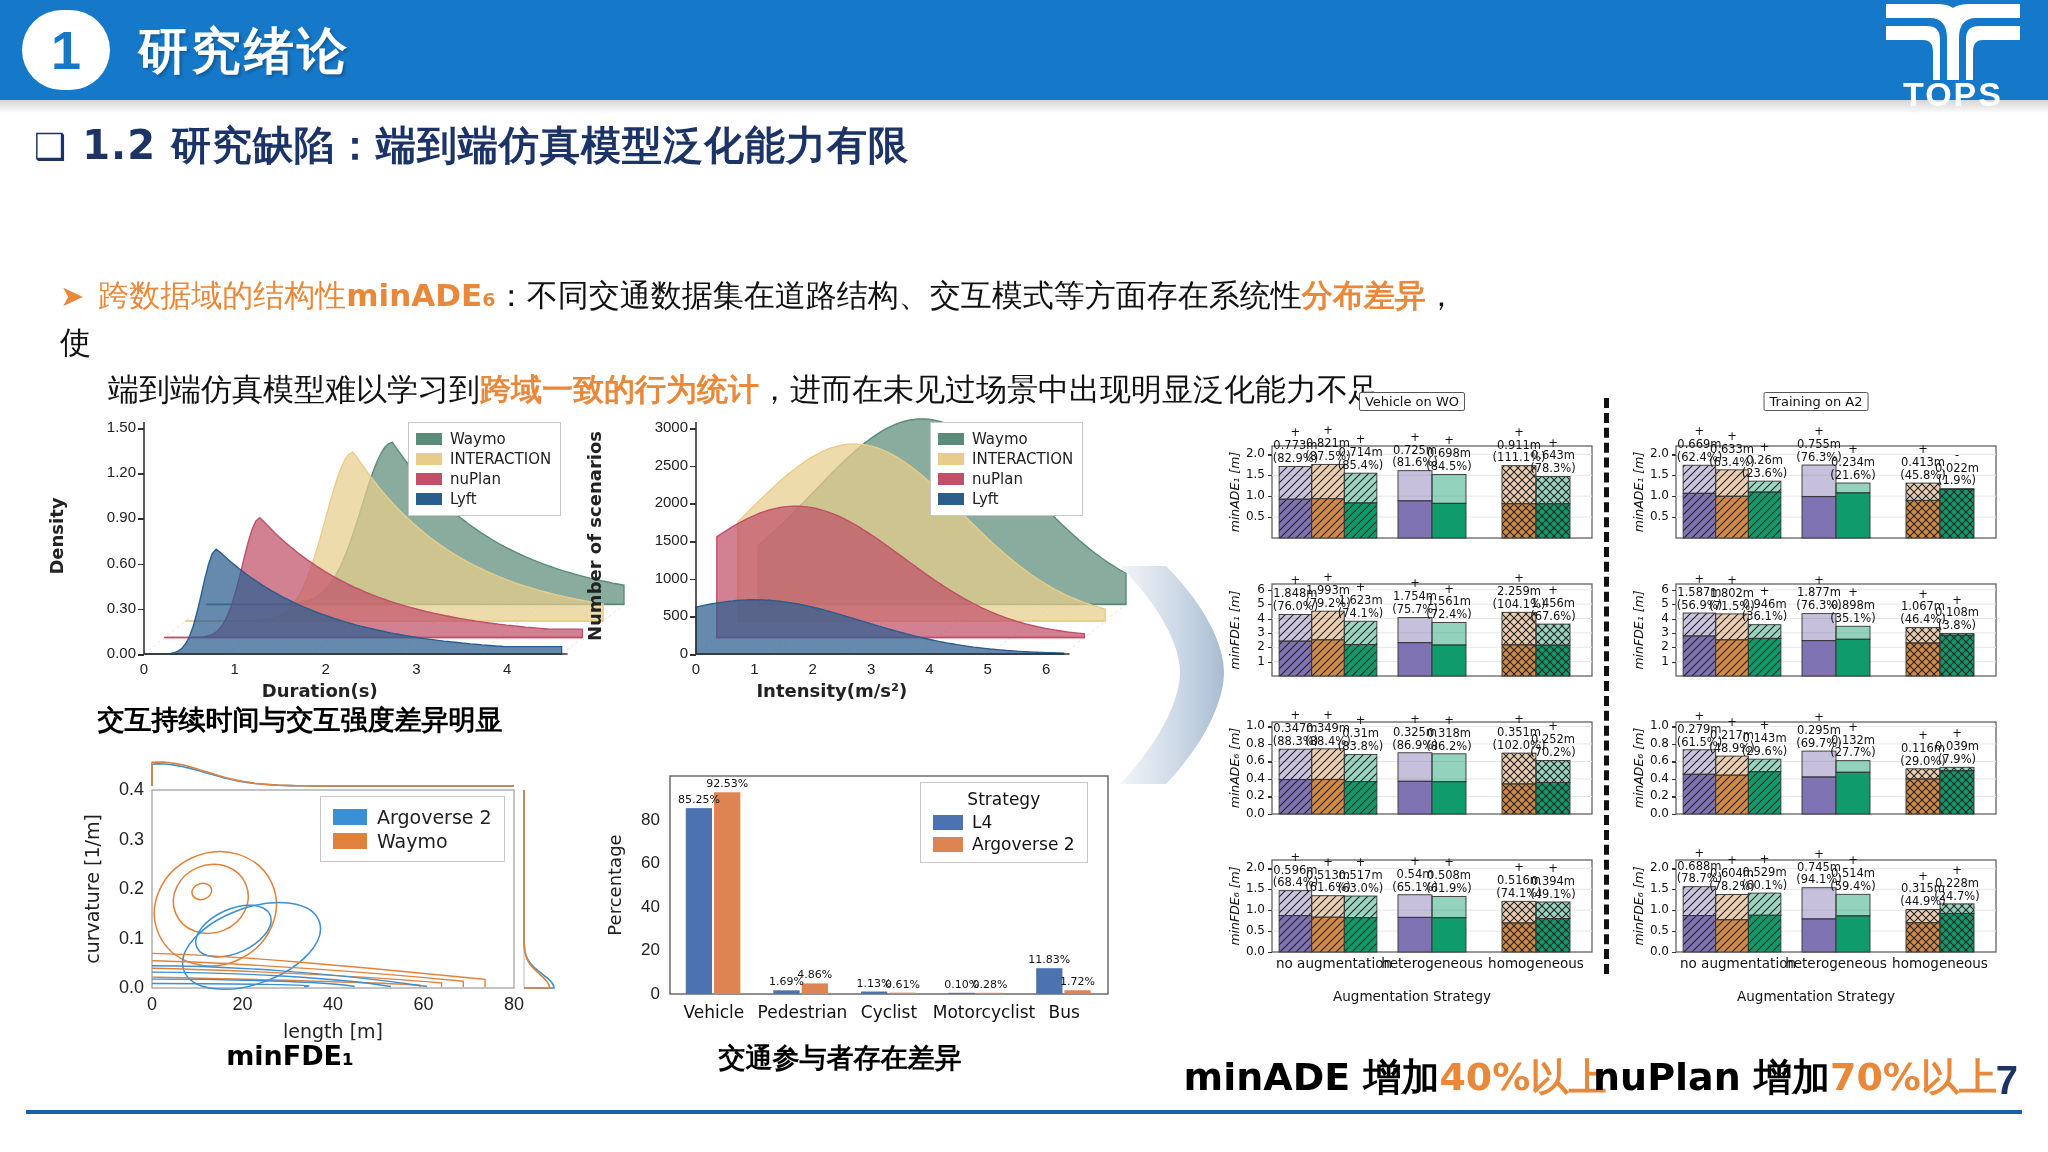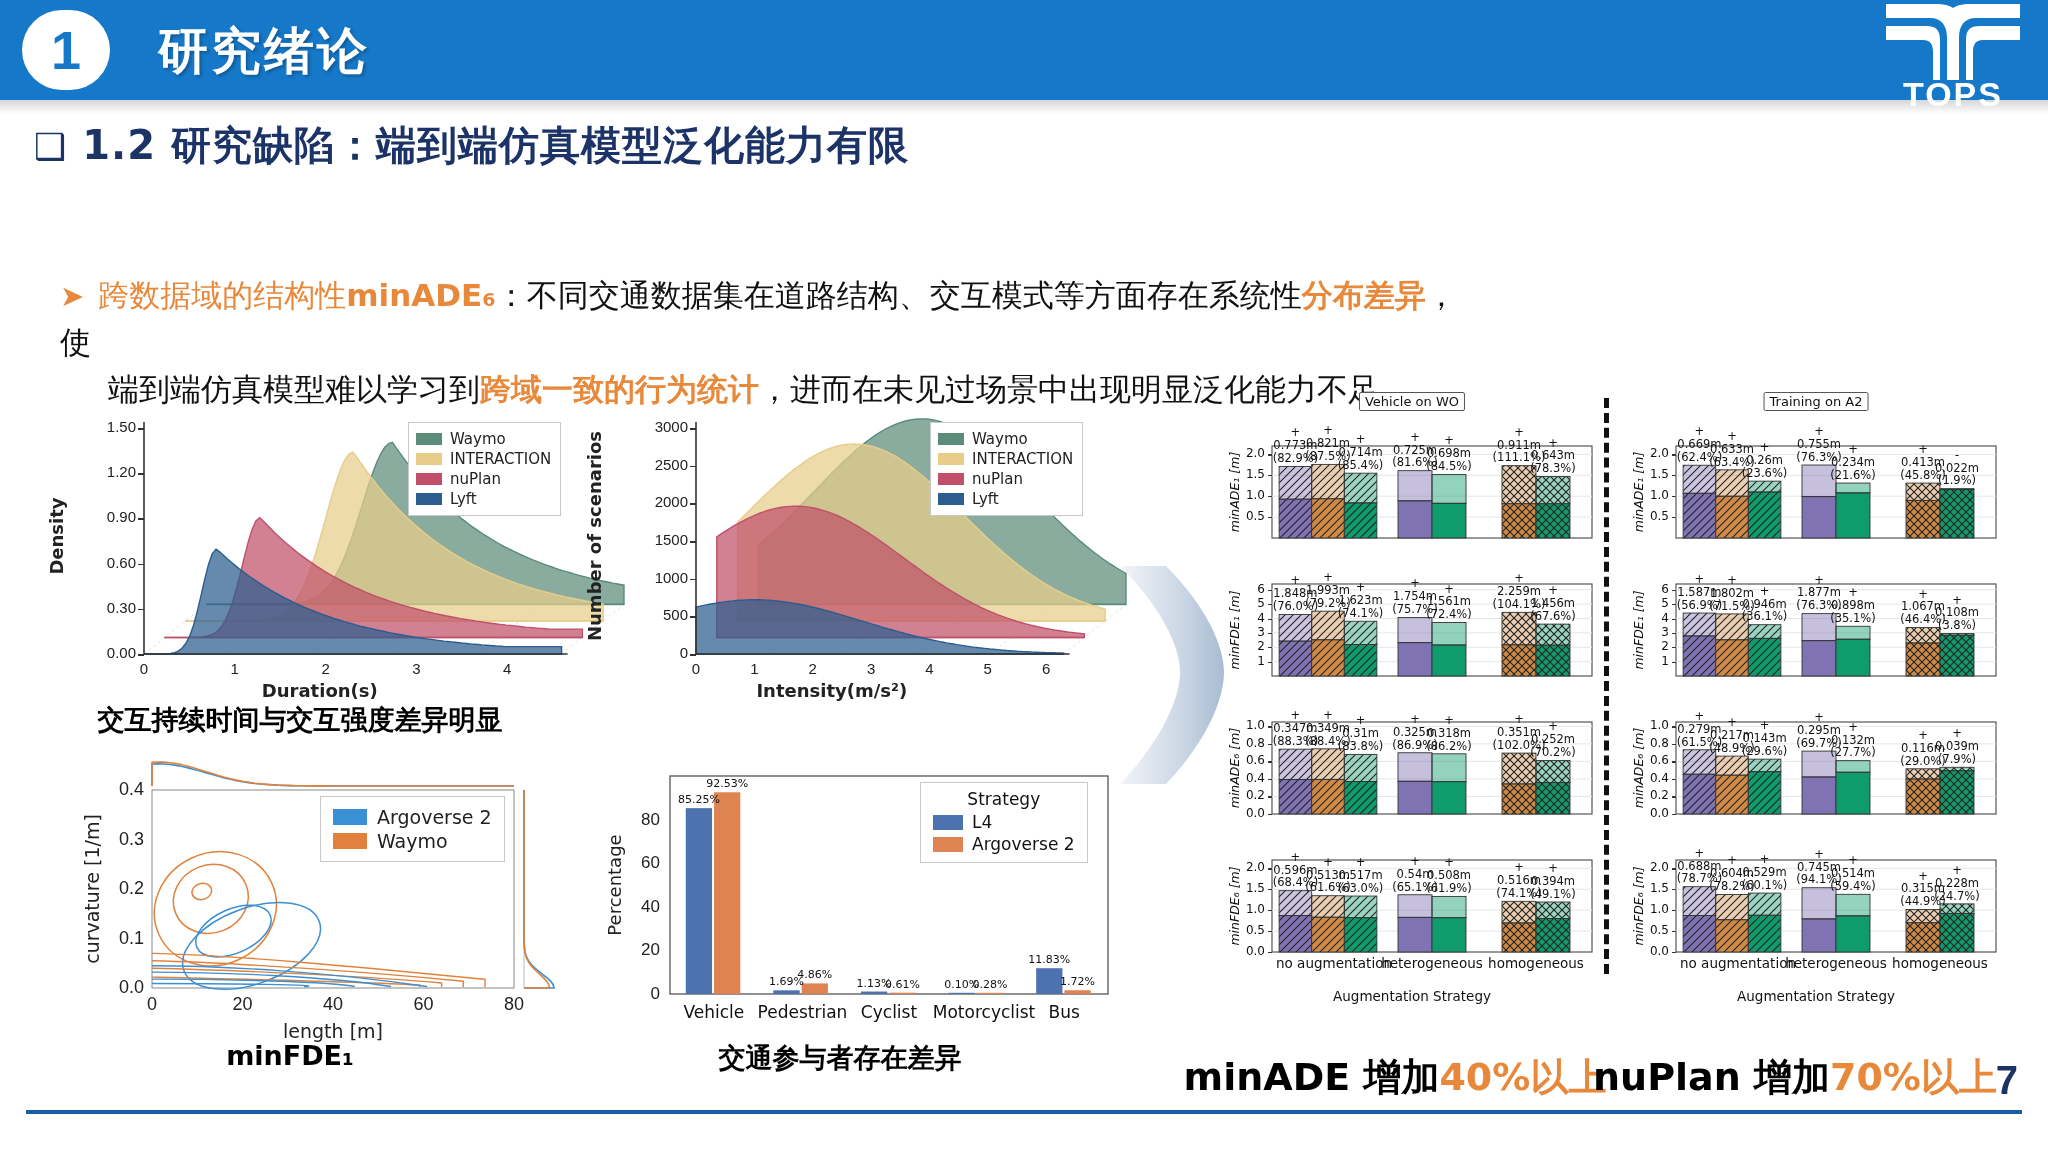--- a/index.html
+++ b/index.html
@@ -28,21 +28,20 @@
   }
   .num-badge span{
     color:#1678c8; font-size:54px; font-weight:bold; line-height:1;
     font-family:"Liberation Sans",sans-serif;
   }
   .header-title{
     position:absolute; left:138px; top:18px;
     color:#ffffff; font-size:50px; font-weight:bold; letter-spacing:3px;
     font-family:"DejaVu Sans","Liberation Sans",sans-serif;
     text-shadow:2px 2px 3px rgba(0,0,0,0.25);
-    margin-left:20px;
   }
 
   
   .logo-wrap{ position:absolute; right:10px; top:2px; width:170px; height:108px; }
   .logo-text{
     position:absolute; left:0; bottom:-4px; width:170px; text-align:center;
     color:#ffffff; font-size:34px; font-weight:bold; letter-spacing:2px;
     font-family:"Liberation Sans",sans-serif;
   }
 

